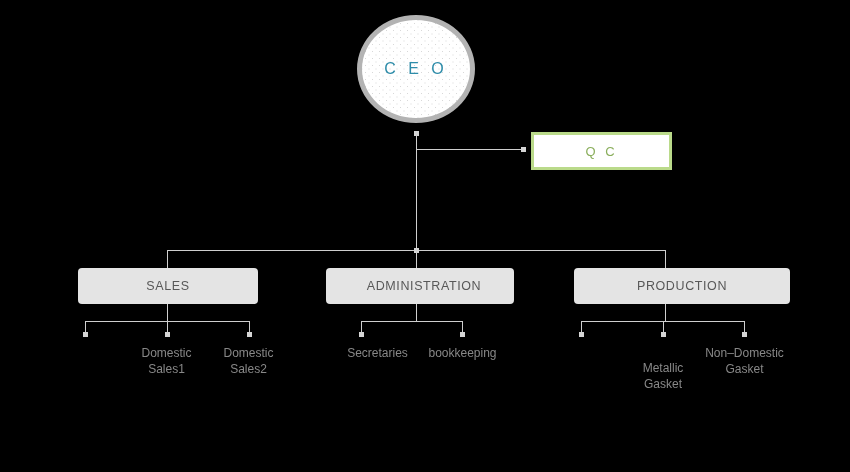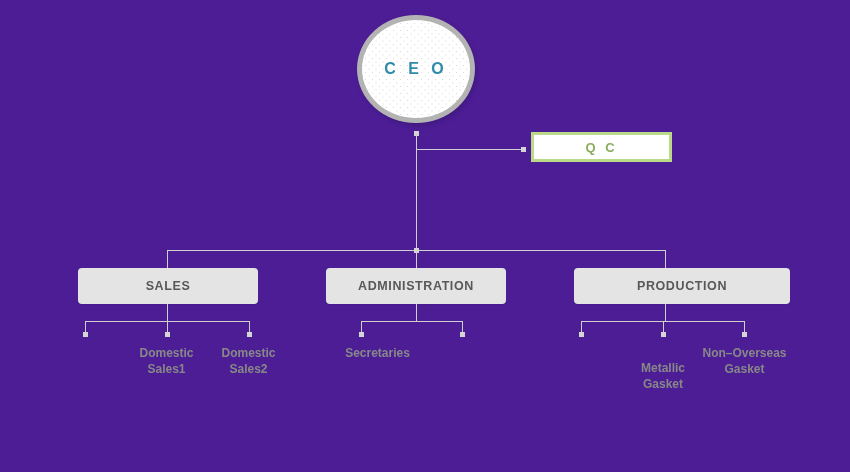--- a/index.html
+++ b/index.html
@@ -7,23 +7,22 @@
     padding: 0;
     background: #ffffff;
   }
   body {
     font-family: "Liberation Sans", sans-serif;
   }
   #org-chart {
     position: relative;
     width: 850px;
     height: 472px;
-    background: #4c1d95;
+    background: #000000;
     overflow: hidden;
-    font-weight: bold;
   }
 
   
   .ceo-node {
     position: absolute;
     left: 357px;
     top: 15px;
     width: 118px;
     height: 108px;
     border-radius: 50%;
@@ -64,21 +63,21 @@
     height: 5px;
     background: #d5d5d5;
   }
 
   
   .qc-box {
     position: absolute;
     left: 531px;
     top: 132px;
     width: 141px;
-    height: 30px;
+    height: 38px;
     border: 3px solid #bada8a;
     box-sizing: border-box;
     background: #ffffff;
     display: flex;
     align-items: center;
     justify-content: center;
   }
   .qc-label {
     font-size: 13px;
     letter-spacing: 3px;
@@ -151,42 +150,43 @@
   <div class="line-v" style="left:249px; top:321px; height:11px;"></div>
   <div class="marker" style="left:83px; top:332px;"></div>
   <div class="marker" style="left:165px; top:332px;"></div>
   <div class="marker" style="left:247px; top:332px;"></div>
 
   <div class="leaf" style="left:118px; top:345px; width:97px;">Domestic
 Sales1</div>
   <div class="leaf" style="left:200px; top:345px; width:97px;">Domestic
 Sales2</div>
 
-  <div class="dept-box" style="left:326px; top:268px; width:180px;">
+  <div class="dept-box" style="left:326px; top:268px; width:180px;padding-left:8px;">
     <span class="dept-label">ADMINISTRATION</span>
   </div>
   <div class="line-v" style="left:416px; top:304px; height:17px;"></div>
   <div class="line-h" style="left:361px; top:321px; width:101px;"></div>
   <div class="line-v" style="left:361px; top:321px; height:11px;"></div>
   <div class="line-v" style="left:462px; top:321px; height:11px;"></div>
   <div class="marker" style="left:359px; top:332px;"></div>
   <div class="marker" style="left:460px; top:332px;"></div>
 
   <div class="leaf" style="left:329px; top:345px; width:97px;">Secretaries</div>
+  <div class="leaf" style="left:412px; top:345px; width:101px;">bookkeeping</div>
 
   <div class="dept-box" style="left:574px; top:268px; width:216px;">
     <span class="dept-label">PRODUCTION</span>
   </div>
   <div class="line-v" style="left:665px; top:304px; height:17px;"></div>
   <div class="line-h" style="left:581px; top:321px; width:163px;"></div>
   <div class="line-v" style="left:581px; top:321px; height:11px;"></div>
   <div class="line-v" style="left:663px; top:321px; height:11px;"></div>
   <div class="line-v" style="left:744px; top:321px; height:11px;"></div>
   <div class="marker" style="left:579px; top:332px;"></div>
   <div class="marker" style="left:661px; top:332px;"></div>
   <div class="marker" style="left:742px; top:332px;"></div>
 
   <div class="leaf" style="left:620px; top:360px; width:86px;">Metallic
 Gasket</div>
-  <div class="leaf" style="left:692px; top:345px; width:105px;">Non–Overseas
+  <div class="leaf" style="left:692px; top:345px; width:105px;">Non–Domestic
 Gasket</div>
 
 </div>
 
 </body></html>

